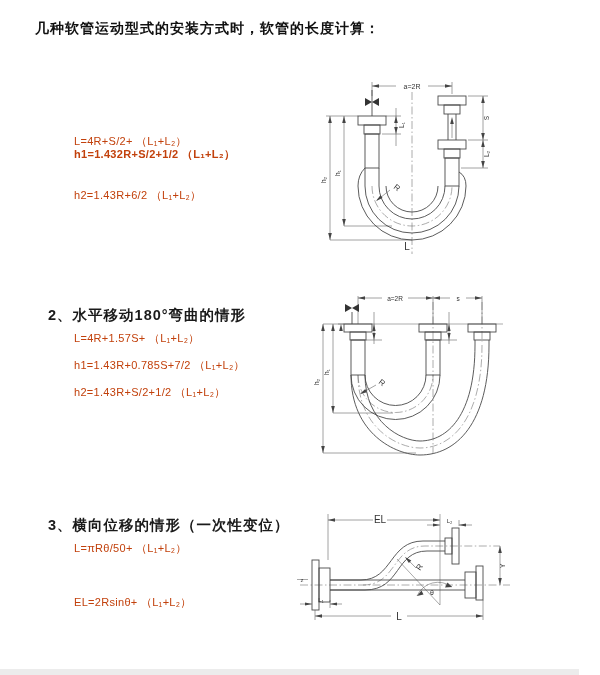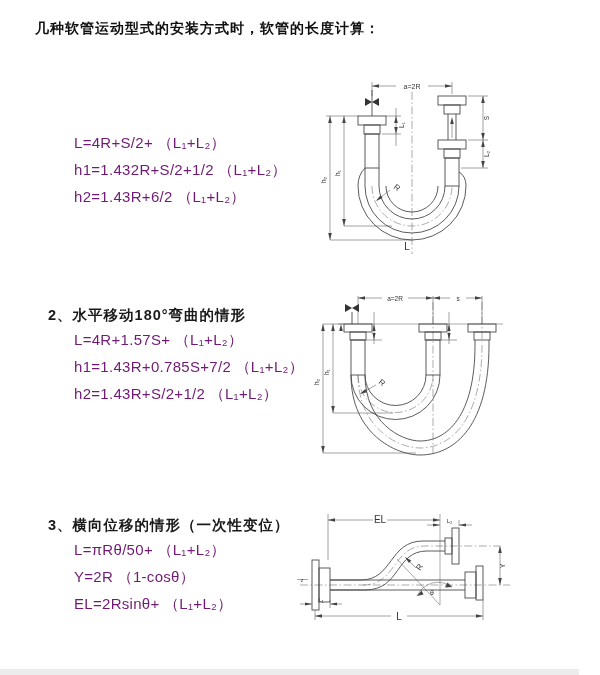--- a/index.html
+++ b/index.html
@@ -1,50 +1,49 @@
 <!DOCTYPE html>
 <html><head>
 <meta charset="utf-8">
 <style>
   html,body{margin:0;padding:0;background:#fff;}
   .page{position:relative;width:579px;height:675px;background:#fff;overflow:hidden;
         font-family:"Liberation Sans","DejaVu Sans",sans-serif;}
   .txt{position:absolute;white-space:nowrap;color:#1a1a1a;}
   .title{font-size:14px;font-weight:bold;letter-spacing:1px;color:#111;}
   .heading{font-size:14.5px;font-weight:bold;letter-spacing:1px;}
-  .formula{font-size:15px;letter-spacing:.3px;color:#701a75;}
+  .formula{font-size:11px;letter-spacing:.3px;color:#c2410c;}
   svg{position:absolute;overflow:visible;}
   .d{stroke:#4a4a4a;stroke-width:.9;fill:none;}
   .dm{stroke:#555;stroke-width:.55;fill:none;}
   .thin{stroke:#555;stroke-width:.5;fill:none;}
   .cl{stroke:#666;stroke-width:.55;fill:none;stroke-dasharray:8 2.5 1.5 2.5;}
   .ah{fill:#444;stroke:none;}
   .vv{fill:#333;stroke:none;}
   .tx{fill:#333;font-family:"Liberation Sans","DejaVu Sans",sans-serif;}
   .bottom-edge{position:absolute;left:0;top:669px;width:600px;height:6px;background:#ececec;}
 </style>
 </head>
 <body>
 
 <div class="page">
 
   <div class="txt title" style="left:35px;top:20px;">几种软管运动型式的安装方式时，软管的长度计算：</div>
 
   <div class="txt formula" style="left:74px;top:134px;">L=4R+S/2+ （L₁+L₂）</div>
-  <div class="txt formula" style="left:74px;top:161px;">h1=1.432R+S/2+1/2 （L₁+L₂）</div>
+  <div class="txt formula" style="left:74px;top:147px;font-weight:bold;">h1=1.432R+S/2+1/2 （L₁+L₂）</div>
   <div class="txt formula" style="left:74px;top:188px;">h2=1.43R+6/2 （L₁+L₂）</div>
 
   <div class="txt heading" style="left:48px;top:306px;">2、水平移动180°弯曲的情形</div>
   <div class="txt formula" style="left:74px;top:331px;text-align:center;">L=4R+1.57S+ （L₁+L₂）</div>
   <div class="txt formula" style="left:74px;top:358px;">h1=1.43R+0.785S+7/2 （L₁+L₂）</div>
   <div class="txt formula" style="left:74px;top:385px;">h2=1.43R+S/2+1/2 （L₁+L₂）</div>
 
   <div class="txt heading" style="left:48px;top:516px;">3、横向位移的情形（一次性变位）</div>
   <div class="txt formula" style="left:74px;top:541px;">L=πRθ/50+ （L₁+L₂）</div>
-  <div class="txt formula" style="left:74px;top:568px;">Y=2R （1-cosθ）</div>
   <div class="txt formula" style="left:74px;top:595px;">EL=2Rsinθ+ （L₁+L₂）</div>
 
   <svg width="280" height="190" viewBox="0 0 280 190" style="left:300px;top:68px;">
     <defs>
       <pattern id="br1" width="4" height="4" patternUnits="userSpaceOnUse">
         <path d="M0,4 L4,0 M0,0 L4,4" stroke="#555" stroke-width="0.5"></path>
       </pattern>
     </defs>
 
     <path class="cl" d="M112,24 V186"></path>

